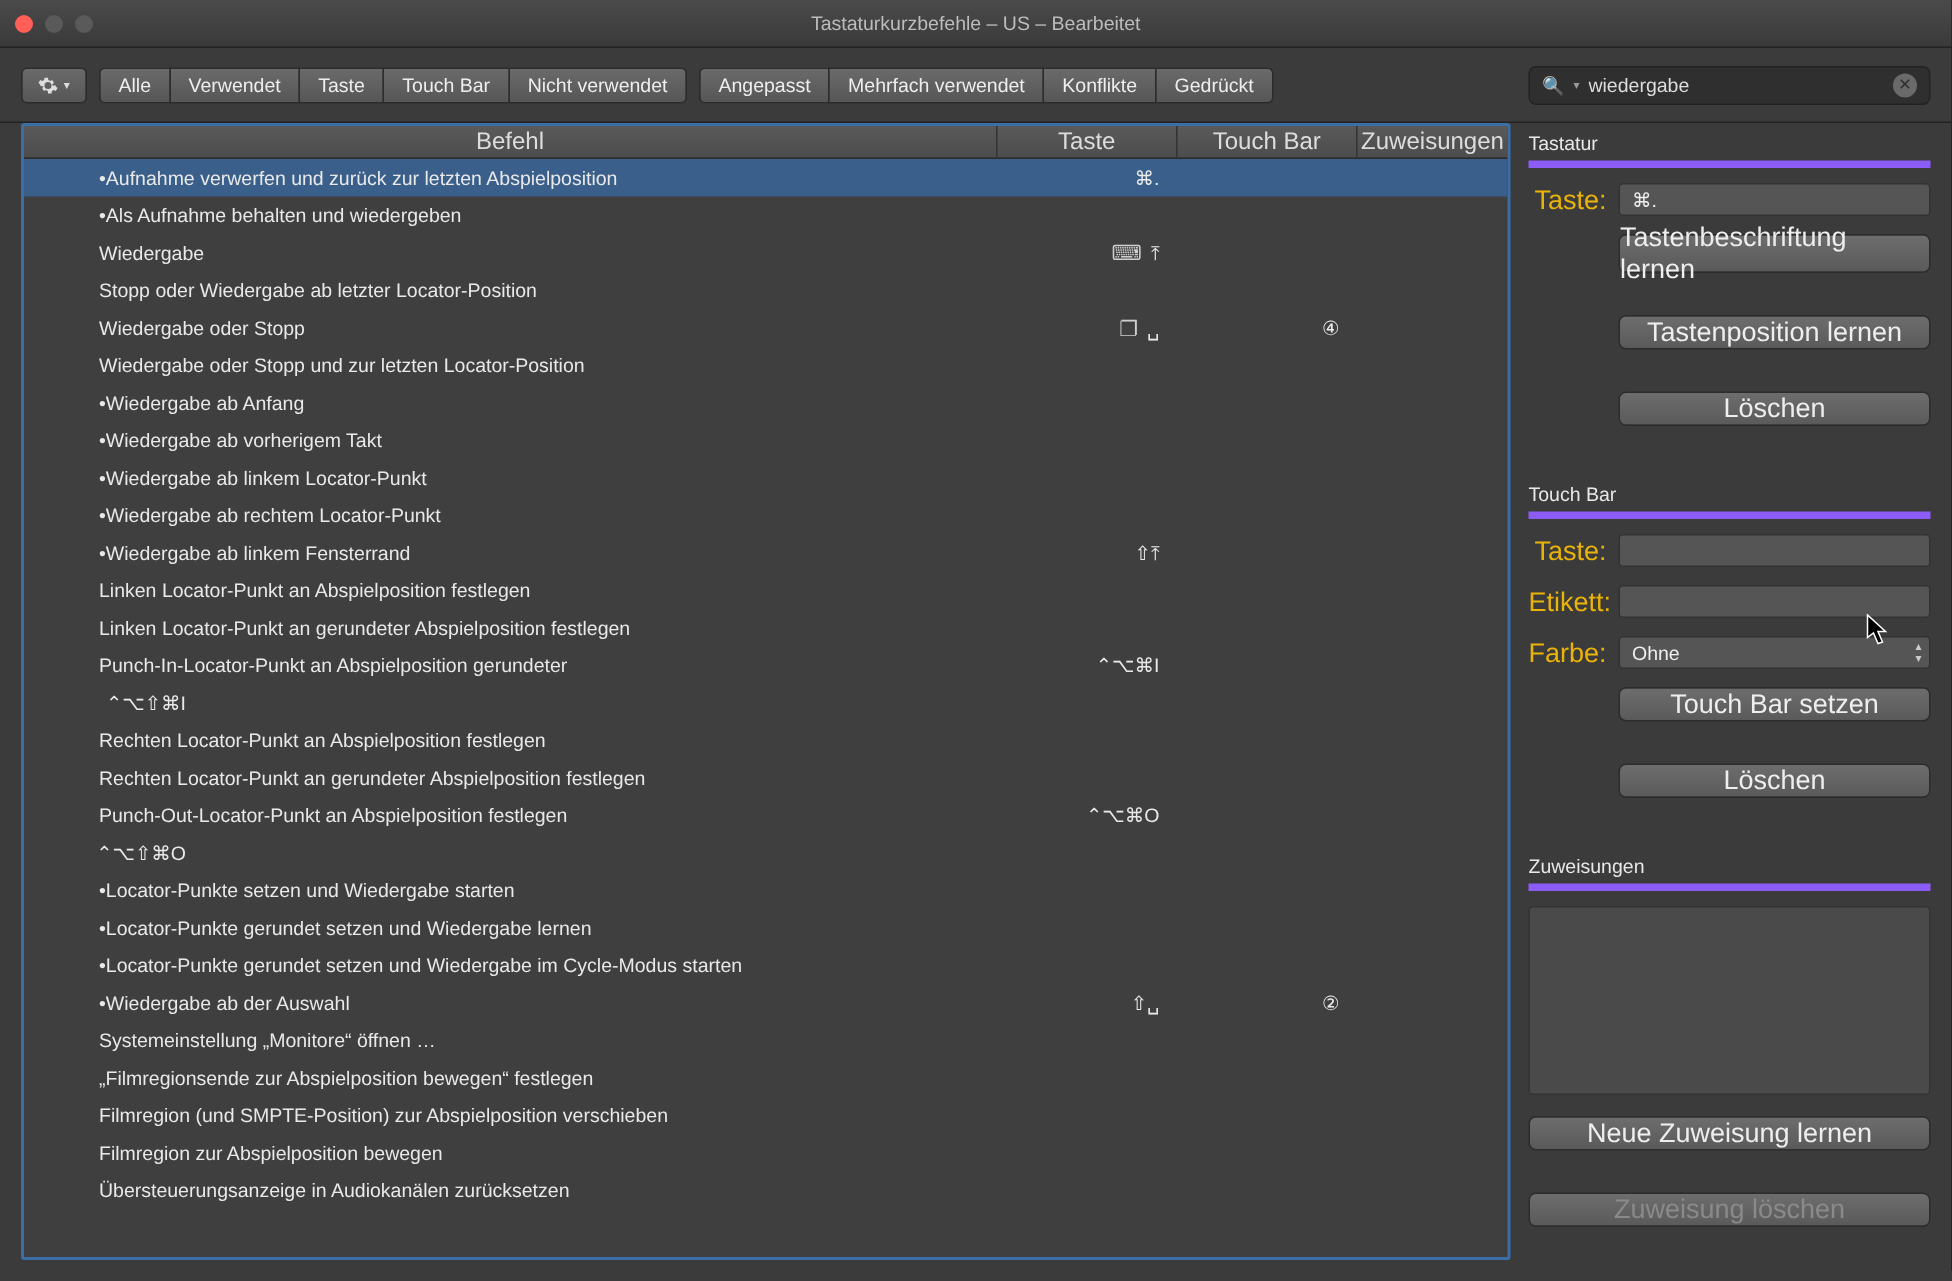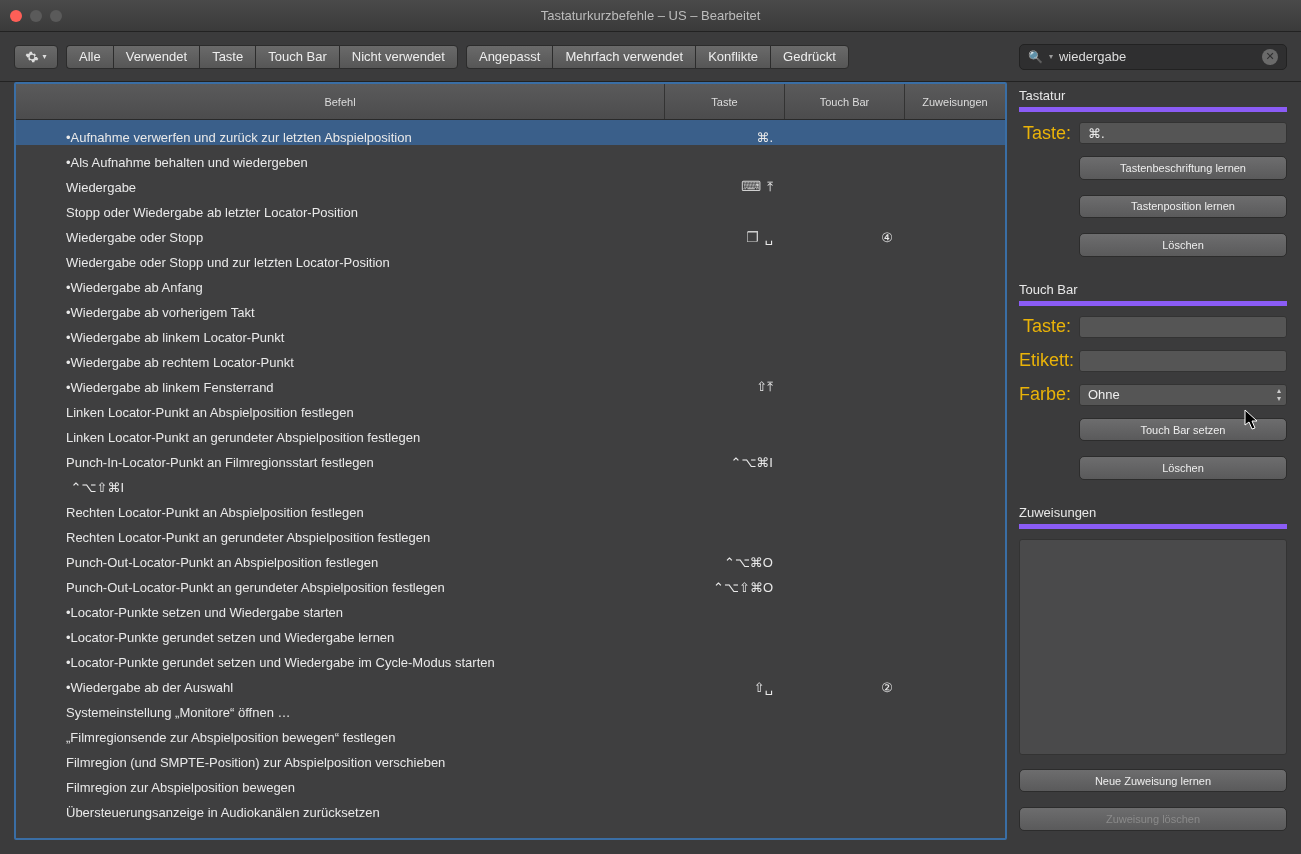--- a/index.html
+++ b/index.html
@@ -32,45 +32,45 @@
 .search { width: 268px; height: 26px; background: #2f2f30; border: 1px solid #222; border-radius: 5px; display: flex; align-items: center; padding: 0 8px; color: #ccc; gap: 6px; }
 .search .mag { font-size: 12px; color: #9a9a9a; }
 .search .chev2 { font-size: 8px; color: #9a9a9a; }
 .search input { flex: 1; background: transparent; border: none; color: #ddd; font-size: 13px; outline: none; }
 .search .clear { width: 16px; height: 16px; border-radius: 50%; background: #6a6a6a; color: #2f2f30; display: flex; align-items: center; justify-content: center; font-size: 11px; }
 
 
 .main { flex: 1; display: flex; padding: 0 14px 14px 14px; gap: 12px; overflow: hidden; }
 
 .table-wrap { flex: 1; border: 2px solid #3a6ea5; border-radius: 2px; background: #3f3f40; display: flex; flex-direction: column; overflow: hidden; }
-.thead { display: flex; background: linear-gradient(#5a5a5b,#4c4c4d); height: 36px; align-items: stretch; border-bottom: 1px solid #2a2a2a; color: #ddd; font-size: 11px; }
+.thead { display: flex; background: linear-gradient(#5a5a5b,#4c4c4d); height: 22px; align-items: stretch; border-bottom: 1px solid #2a2a2a; color: #ddd; font-size: 16px; }
 .th { display: flex; align-items: center; justify-content: center; border-right: 1px solid #333; }
 .th.cmd { flex: 1; }
 .th.key { width: 120px; }
 .th.tb  { width: 120px; }
 .th.asg { width: 100px; border-right: none; }
 
 .tbody { flex: 1; overflow-y: auto; }
-.tr { display: flex; height: 25px; align-items: flex-end; color: #e9e9e9; font-size: 13px; }
+.tr { display: flex; height: 25px; align-items: center; color: #e9e9e9; font-size: 13px; }
 .tr.sel { background: #3a5f8a; }
 .td.cmd { flex: 1; padding-left: 50px; white-space: nowrap; overflow: hidden; text-overflow: ellipsis; }
 .td.key { width: 120px; text-align: right; padding-right: 12px; font-family: -apple-system, Arial; }
 .td.tb  { width: 120px; text-align: right; padding-right: 12px; }
 .td.asg { width: 100px; }
 .td.key .icon-thin { color: #cfcfcf; font-size: 14px; margin-right: 6px; }
 
 
 .side { width: 268px; display: flex; flex-direction: column; gap: 6px; padding-top: 6px; }
 .side-h { color: #e8e8e8; font-size: 13px; border-bottom: 5px solid #8b5cf6; padding-bottom: 4px; margin-bottom: 4px; }
 .row { display: flex; align-items: center; gap: 8px; margin-bottom: 6px; }
 .row label { width: 52px; text-align: right; color: #eab308; font-size: 18px; }
 .row .field { flex: 1; height: 22px; background: #555555; border: 1px solid #333; border-radius: 3px; padding: 0 8px; color: #eee; display: flex; align-items: center; font-size: 13px; }
 .select-wrap { position: relative; flex: 1; }
 .select-wrap .updn { position: absolute; right: 6px; top: 3px; font-size: 8px; line-height: 8px; color: #ccc; pointer-events: none; display: flex; flex-direction: column; }
-.btn { height: 26px; background: linear-gradient(#6d6d6e,#5a5a5b); border: 1px solid #2c2c2c; border-radius: 5px; color: #eee; font-size: 11px; display: flex; align-items: center; justify-content: center; margin-left: 60px; margin-bottom: 9px; cursor: default; }
+.btn { height: 26px; background: linear-gradient(#6d6d6e,#5a5a5b); border: 1px solid #2c2c2c; border-radius: 5px; color: #eee; font-size: 18px; display: flex; align-items: center; justify-content: center; margin-left: 60px; margin-bottom: 22px; cursor: default; }
 .btn.full { margin-left: 0; }
 .btn.disabled { color: #8a8a8a; }
 
 .assign-box { height: 240px; background: #4a4a4b; border: 1px solid #333; border-radius: 3px; margin-bottom: 8px; }
 
 .cursor { position: absolute; left: 1244px; top: 409px; pointer-events: none; z-index: 999; }
 .cursor svg { width: 16px; height: 22px; }
 
 
 .tbody::-webkit-scrollbar { width: 0; }
@@ -203,21 +203,21 @@
             <div class="td tb"></div>
             <div class="td asg"></div>
           </div>
           <div class="tr">
             <div class="td cmd">Linken Locator-Punkt an gerundeter Abspielposition festlegen</div>
             <div class="td key"></div>
             <div class="td tb"></div>
             <div class="td asg"></div>
           </div>
           <div class="tr">
-            <div class="td cmd">Punch-In-Locator-Punkt an Filmregionsstart festlegen</div>
+            <div class="td cmd">Punch-In-Locator-Punkt an Abspielposition gerundeter</div>
             <div class="td key">⌃⌥⌘I</div>
             <div class="td tb"></div>
             <div class="td asg"></div>
           </div>
           <div class="tr">
             <div class="td key">⌃⌥⇧⌘I</div>
             <div class="td tb"></div>
             <div class="td asg"></div>
           </div>
           <div class="tr">
@@ -232,21 +232,20 @@
             <div class="td tb"></div>
             <div class="td asg"></div>
           </div>
           <div class="tr">
             <div class="td cmd">Punch-Out-Locator-Punkt an Abspielposition festlegen</div>
             <div class="td key">⌃⌥⌘O</div>
             <div class="td tb"></div>
             <div class="td asg"></div>
           </div>
           <div class="tr">
-            <div class="td cmd">Punch-Out-Locator-Punkt an gerundeter Abspielposition festlegen</div>
             <div class="td key">⌃⌥⇧⌘O</div>
             <div class="td tb"></div>
             <div class="td asg"></div>
           </div>
           <div class="tr">
             <div class="td cmd">•Locator-Punkte setzen und Wiedergabe starten</div>
             <div class="td key"></div>
             <div class="td tb"></div>
             <div class="td asg"></div>
           </div>

